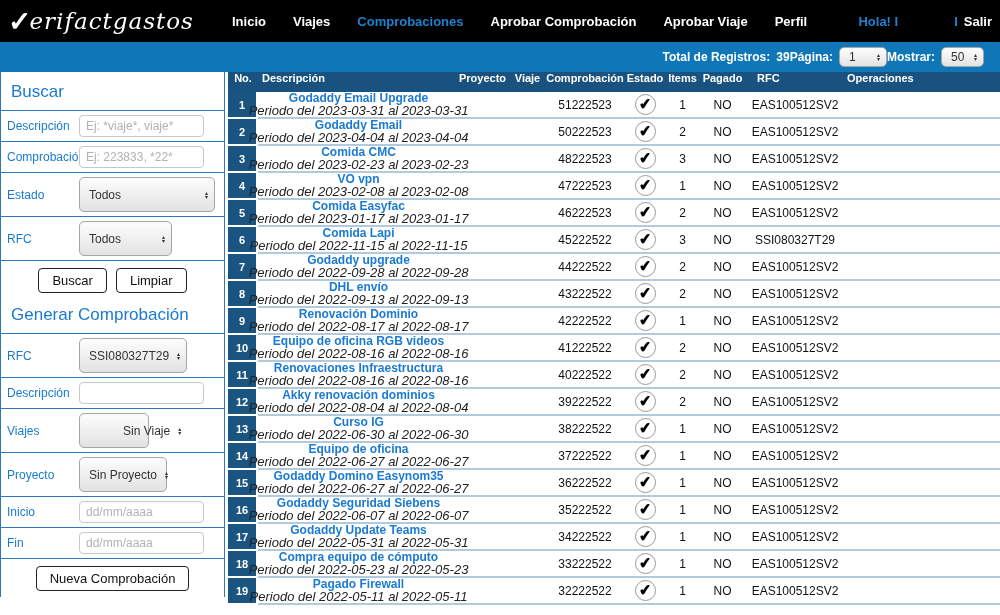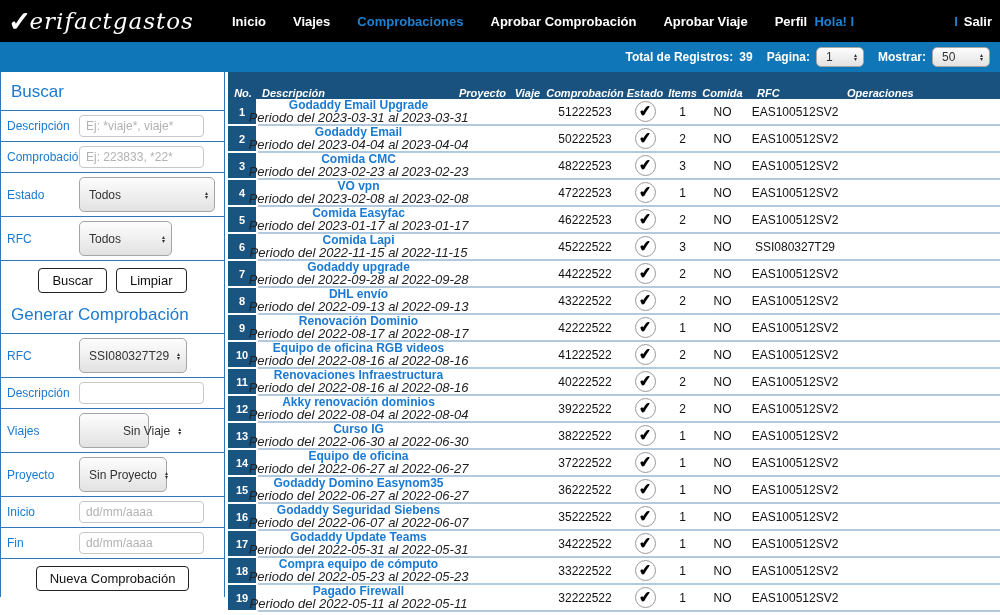--- a/index.html
+++ b/index.html
@@ -18,47 +18,47 @@
     width:232px; padding-left:8px; display:flex; align-items:center;
     font-family:"DejaVu Serif", serif; font-style:italic; color:#fff; cursor:pointer;
   }
   .logo-check { font-style:normal; font-size:28px; font-weight:bold; margin-right:-2px; }
   .logo-text { font-size:23px; letter-spacing:1px; }
   .nav-menu { display:flex; gap:27px; font-size:13px; font-weight:bold; }
   .nav-item { color:#fff; cursor:pointer; white-space:nowrap; }
   .nav-item.active { color:#1d82d2; }
   .nav-right {
     position:absolute; right:8px; top:50%; transform:translateY(-50%);
-    display:flex; align-items:center; gap:100px; font-size:13px; font-weight:bold;
+    display:flex; align-items:center; gap:56px; font-size:13px; font-weight:bold;
   }
   .greeting { color:#1d82d2; }
   .logout-group { display:flex; gap:6px; }
   .logout-sep { color:#1d82d2; }
   .logout { color:#fff; cursor:pointer; }
 
   
   .toolbar {
     height:30px; background:#0f76b8; color:#fff;
     display:flex; align-items:center; justify-content:flex-end;
-    gap:14px; padding-right:10px; font-size:12px; font-weight:bold;
+    padding-right:16px; font-size:12px; font-weight:bold;
   }
   .toolbar-group { display:flex; align-items:center; gap:6px; }
 
   
   .select {
     display:inline-flex; align-items:center;
     background:linear-gradient(#fdfdfd,#e2e2e2);
     border:1px solid #a5a5a5; border-radius:5px;
     height:35px; padding:2px 6px 2px 9px;
     font-size:12px; font-weight:normal; color:#333; cursor:pointer;
   }
   .select-label { flex:1; white-space:nowrap; }
   .select-arrows { display:flex; flex-direction:column; margin-left:8px; font-size:6px; line-height:4px; color:#333; }
   .select-sm { height:20px; border-radius:5px; }
-  .w-page { width:48px; } .w-show { width:58px; }
+  .w-page { width:48px; } .w-show { width:43px; }
   .w-estado { width:136px; } .w-rfc-s { width:93px; }
   .w-rfc-g { width:108px; } .w-viajes { width:70px;padding-left:43px; } .w-proy { width:88px; }
 
   
   .main { display:flex; align-items:flex-start; }
 
   
   .sidebar { width:225px; flex-shrink:0; }
   .sidebar-box { border-left:1px solid #2e77b8; border-right:1px solid #2e77b8; }
   .panel-title { color:#1a7ad1; font-size:17px; padding:10px 0 8px 10px; }
@@ -75,22 +75,22 @@
   .button-row { display:flex; justify-content:center; gap:9px; padding:7px 0 6px; }
   .btn {
     background:#fff; border:1px solid #222; border-radius:4px;
     padding:4px 13px; font-size:13px; color:#111; cursor:pointer;
     font-family:"Liberation Sans", sans-serif;
   }
 
   
   .content { flex:1; margin-left:3px; }
   .thead {
-    display:flex; align-items:flex-end; height:27px;
-    background:#19527e; color:#fff; font-size:11px; font-weight:bold;font-style:italic;
+    display:flex; align-items:flex-start; height:20px;
+    background:#19527e; color:#fff; font-size:11px; font-weight:bold;
   }
   .th { text-align:center; }
   .th-no   { width:30px; }
   .th-desc { width:197px; text-align:left; padding-left:4px; }
   .th-proy { width:55px; }
   .th-viaje{ width:35px; }
   .th-comp { width:80px; }
   .th-est  { width:40px; }
   .th-items{ width:35px; }
   .th-pag  { width:45px; }
@@ -269,21 +269,21 @@
 
   <div class="content">
     <div class="thead">
       <div class="th th-no">No.</div>
       <div class="th th-desc">Descripción</div>
       <div class="th th-proy">Proyecto</div>
       <div class="th th-viaje">Viaje</div>
       <div class="th th-comp">Comprobación</div>
       <div class="th th-est">Estado</div>
       <div class="th th-items">Items</div>
-      <div class="th th-pag">Comida</div>
+      <div class="th th-pag">Pagado</div>
       <div class="th th-rfc">RFC</div>
       <div class="th th-oper">Operaciones</div>
     </div>
     <div>
   <div class="trow">
     <div class="td-no">1</div>
     <div class="trow-body">
       <div class="td td-desc">
         <span class="row-title">Godaddy Email Upgrade</span>
         <span class="row-periodo">Periodo del 2023-03-31 al 2023-03-31</span>

